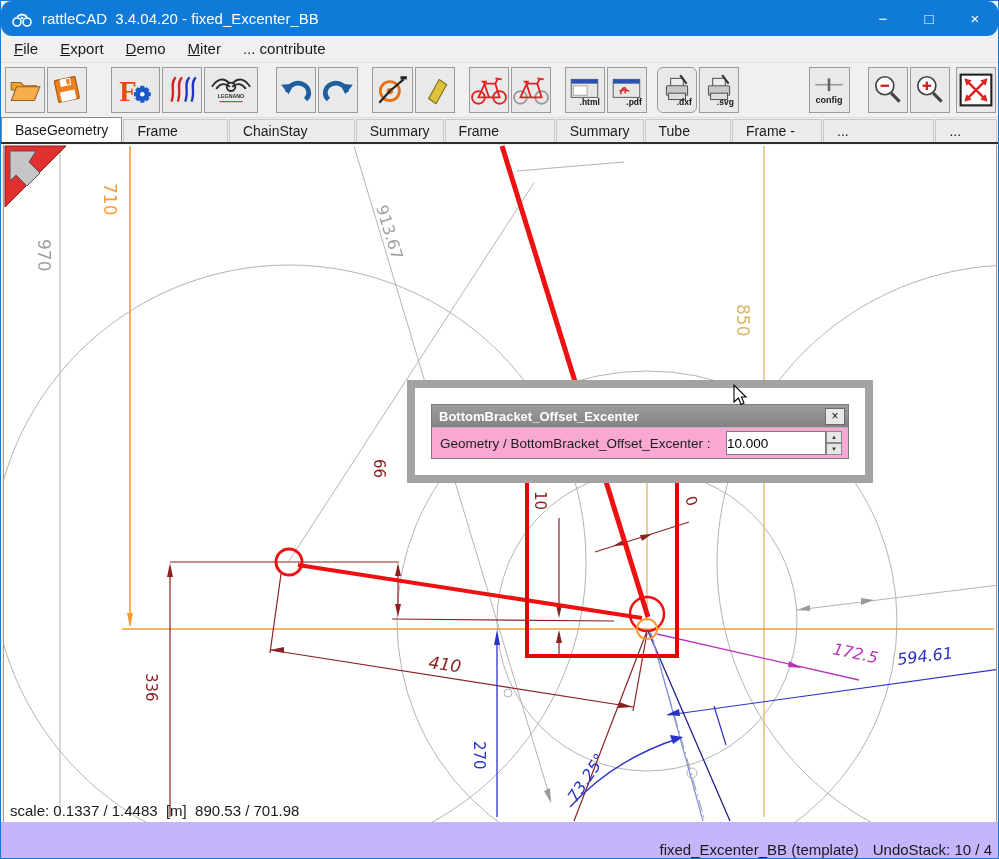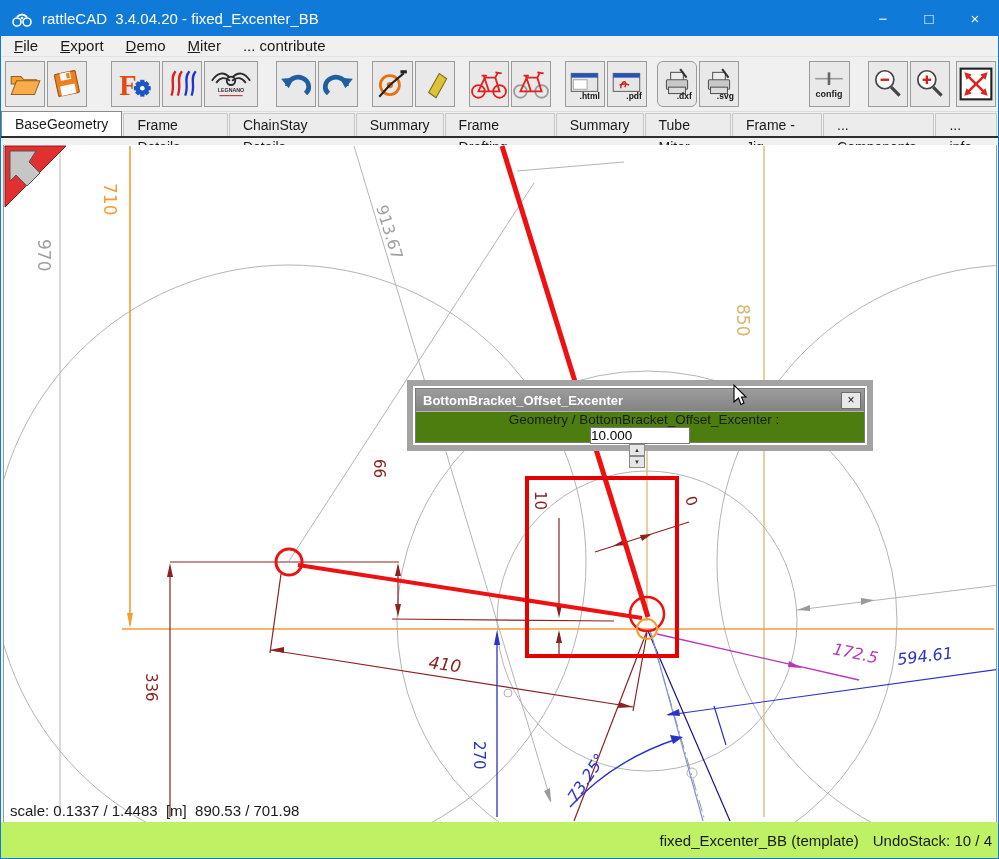--- a/index.html
+++ b/index.html
@@ -1,29 +1,29 @@
 <!DOCTYPE html>
 <html><head>
 <meta charset="utf-8">
 <style>
   * { margin:0; padding:0; box-sizing:border-box; }
   html,body { width:999px; height:859px; font-family:"Liberation Sans", sans-serif; }
   .window { position:relative; width:999px; height:859px; background:#f0f0f0;
             border:1px solid #0f7ad8; overflow:hidden; }
 
   
-  .titlebar { height:35px; background:#0f7ad8; display:flex; align-items:center; color:#fff; }
+  .titlebar { height:35px; background:#0f7ad8; display:flex; align-items:center; color:#fff;border-radius:11px; }
   .titlebar .appicon { margin:0 8px 0 9px; width:24px; height:22px; flex:0 0 auto; }
   .titlebar .title { font-size:15px; white-space:pre; flex:1 1 auto; }
   .winbtns { display:flex; height:35px; }
   .winbtn { width:46px; height:35px; display:flex; align-items:center; justify-content:center;
             font-size:15px; color:#fff; cursor:default; }
 
   
-  .menubar { height:21px; background:#f0f0f0; display:flex; align-items:center; padding-left:2px;
+  .menubar { height:27px; background:#f0f0f0; display:flex; align-items:center; padding-left:2px;
              border-bottom:1px solid #e2e2e2; }
   .menu-item { padding:0 11px; font-size:15px; color:#1a1a1a; line-height:26px; }
   .menu-item.accel::first-letter { text-decoration:underline; }
 
   
   .toolbar { height:55px; background:#f0f0f0; display:flex; align-items:center; padding-left:4px;
              border-bottom:1px solid #dcdcdc; }
   .tbtn { width:46px; height:46px; background:#e9e9e9; border:1px solid #9a9a9a;
           display:flex; align-items:center; justify-content:center; margin-right:2px; }
   .tbtn svg { display:block; }
@@ -39,38 +39,38 @@
          background:#ececec; border:1px solid #c8c8c8; border-bottom:none; margin-right:1px; }
   .tab.active { background:#ffffff; border-color:#8a8a8a; height:25px; line-height:25px; }
 
   
   .canvas { position:absolute; left:2px; top:144px; width:994px; height:678px; background:#ffffff;
             border-left:1px solid #9a9a9a; border-right:1px solid #9a9a9a; border-bottom:1px solid #777; overflow:hidden; }
   .canvas svg.draw { position:absolute; left:0; top:0; }
   .scale-label { position:absolute; left:6px; bottom:3px; font-size:15px; color:#1a1a1a; white-space:pre; }
 
   
-  .dlg-frame { position:absolute; left:406px; top:379px; width:466px; border:6px solid #a3a3a3;
-               background:#ffffff; padding:2px; z-index:30; }
+  .dlg-frame { position:absolute; left:406px; top:379px; width:466px; border:8px solid #a3a3a3;
+               background:#ffffff; padding:16px; z-index:30; }
   .dlg { border:1px solid #7c7c7c; }
   .dlg-title { height:22px; background:linear-gradient(#9d9d9d,#838383); display:flex; align-items:center; }
   .dlg-title .txt { flex:1; color:#ffffff; font-weight:bold; font-size:13px; padding-left:7px; white-space:nowrap; }
   .dlg-close { width:20px; height:17px; margin-right:3px; background:#e8e8e8; border:1px solid #6d6d6d;
                font-size:12px; line-height:15px; text-align:center; color:#111; }
-  .dlg-body { height:31px; background:#4d7c0f; display:flex; align-items:center; border-top:1px solid #b5b5b5;flex-direction:column; }
+  .dlg-body { height:31px; background:#f9a8d4; display:flex; align-items:center; border-top:1px solid #b5b5b5; }
   .dlg-label { flex:1; font-size:13.5px; color:#1c1c1c; padding-left:8px; white-space:nowrap; }
   .dlg-entry { width:100px; height:24px; background:#ffffff; border:1px solid #7a7a7a;
                font-size:13.5px; text-align:left; padding-right:3px; font-family:Liberation Sans, sans-serif; }
   .spin { width:16px; height:24px; display:flex; flex-direction:column; margin-right:6px; }
   .spin div { flex:1; background:#e6e6e6; border:1px solid #8a8a8a; font-size:6px; line-height:10px;
               text-align:center; color:#333; }
 
   
-  .statusbar { position:absolute; left:0; bottom:0; width:997px; height:36px; background:#bef264;
-               display:flex; align-items:center; justify-content:flex-end; font-size:15px; color:#1a1a1a; }
+  .statusbar { position:absolute; left:0; bottom:0; width:997px; height:36px; background:#c4b5fd;
+               display:flex; align-items:flex-end; justify-content:flex-end; font-size:15px; color:#1a1a1a; }
   .statusbar .file { margin-right:14px; }
   .statusbar .undo { margin-right:6px; }
 
   .cursor-layer { position:absolute; left:0; top:0; width:999px; height:859px; pointer-events:none; z-index:40; }
   text.dim { font-family:"DejaVu Sans", sans-serif; }
 </style>
 </head>
 <body>
 
 <div class="window">

